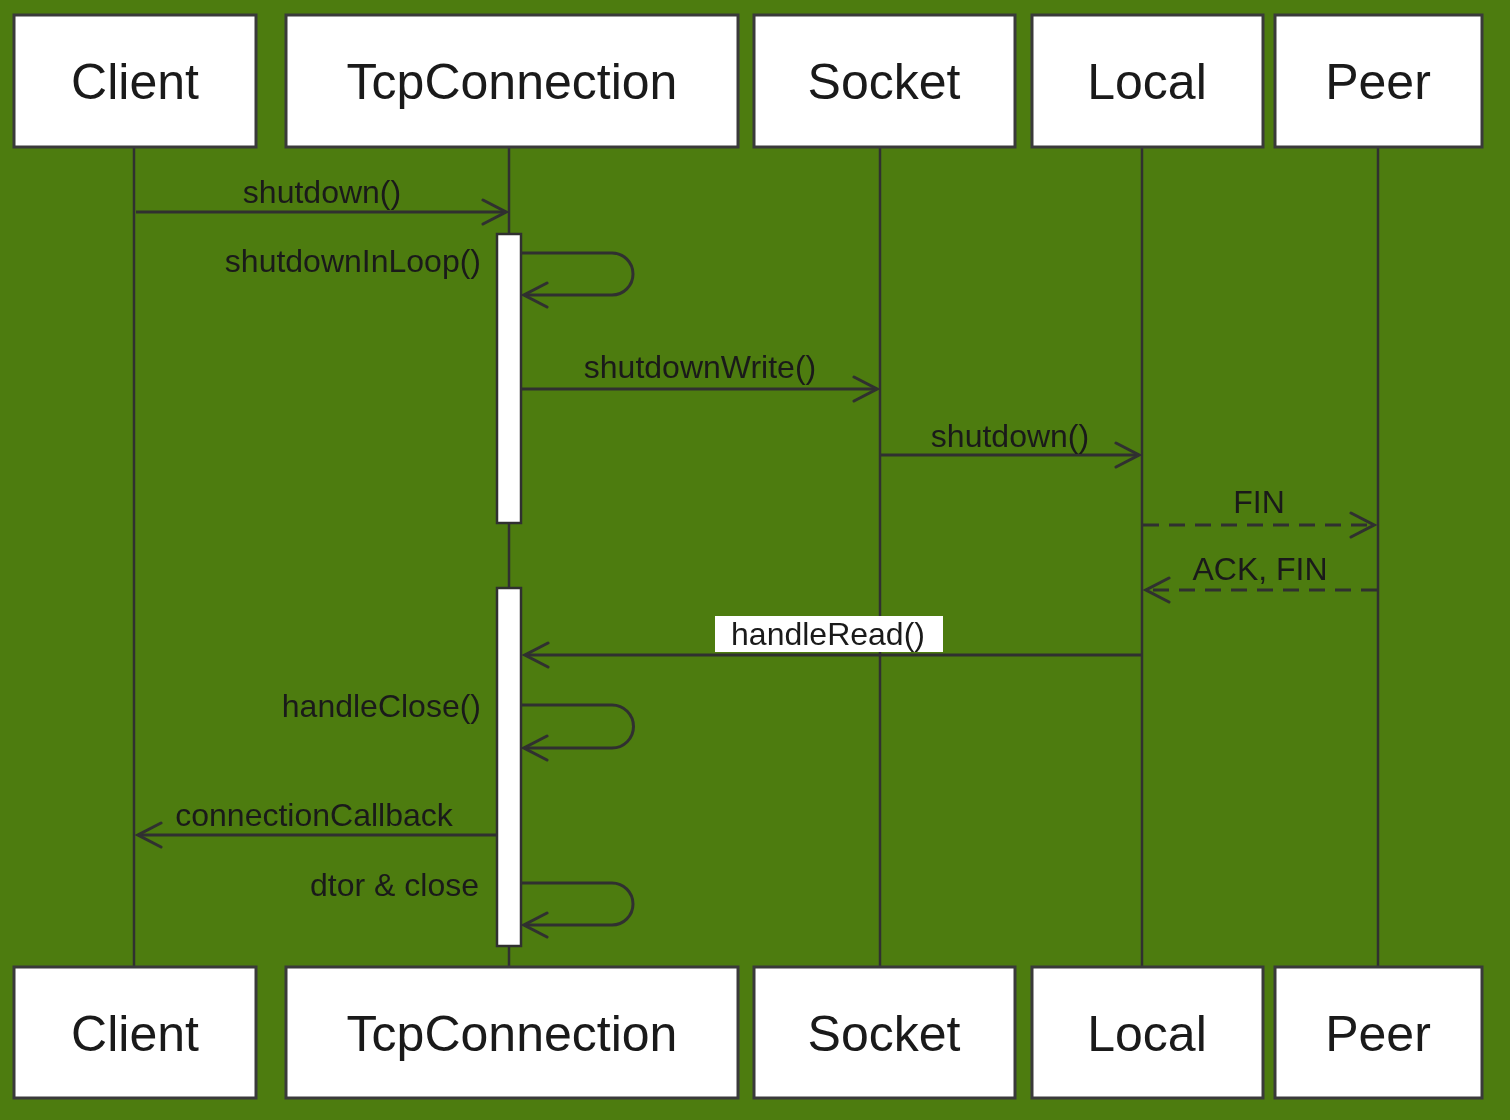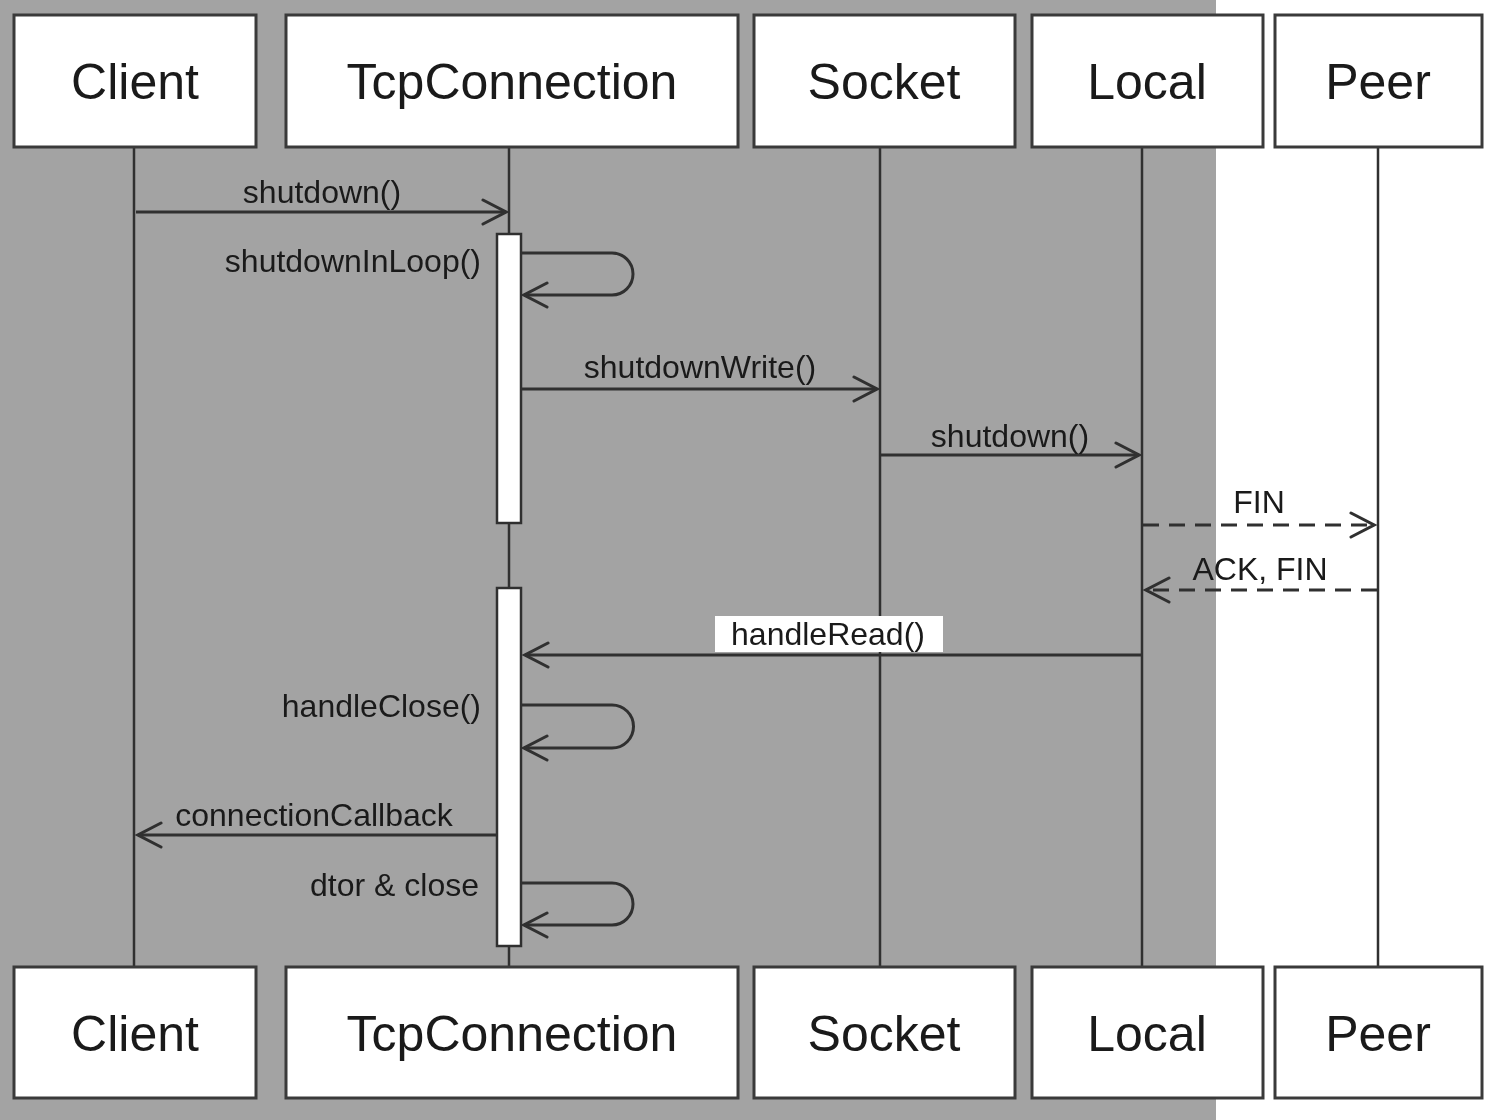--- a/index.html
+++ b/index.html
@@ -1,16 +1,16 @@
 <!DOCTYPE html>
 <html><head>
 <meta charset="utf-8">
 <style>
   html, body { margin: 0; padding: 0; background: #ffffff; }
-  .stage { width: 1216px; height: 1120px; position: relative; background: #a3a3a3; text-align: right; }
+  .stage { width: 1510px; height: 1120px; position: relative; background: #4d7c0f; text-align: right; }
   svg { display: block; }
   text {
     font-family: "Liberation Sans", "DejaVu Sans", sans-serif;
     fill: #1a1a1a;
   }
   .box-label { font-size: 50px; }
   .msg-label { font-size: 32px; }
   .pbox { fill: #ffffff; stroke: #3a3a3a; stroke-width: 3; }
   .lifeline { stroke: #303030; stroke-width: 2.5; fill: none; }
   .activation { fill: #ffffff; stroke: #303030; stroke-width: 2.5; }

